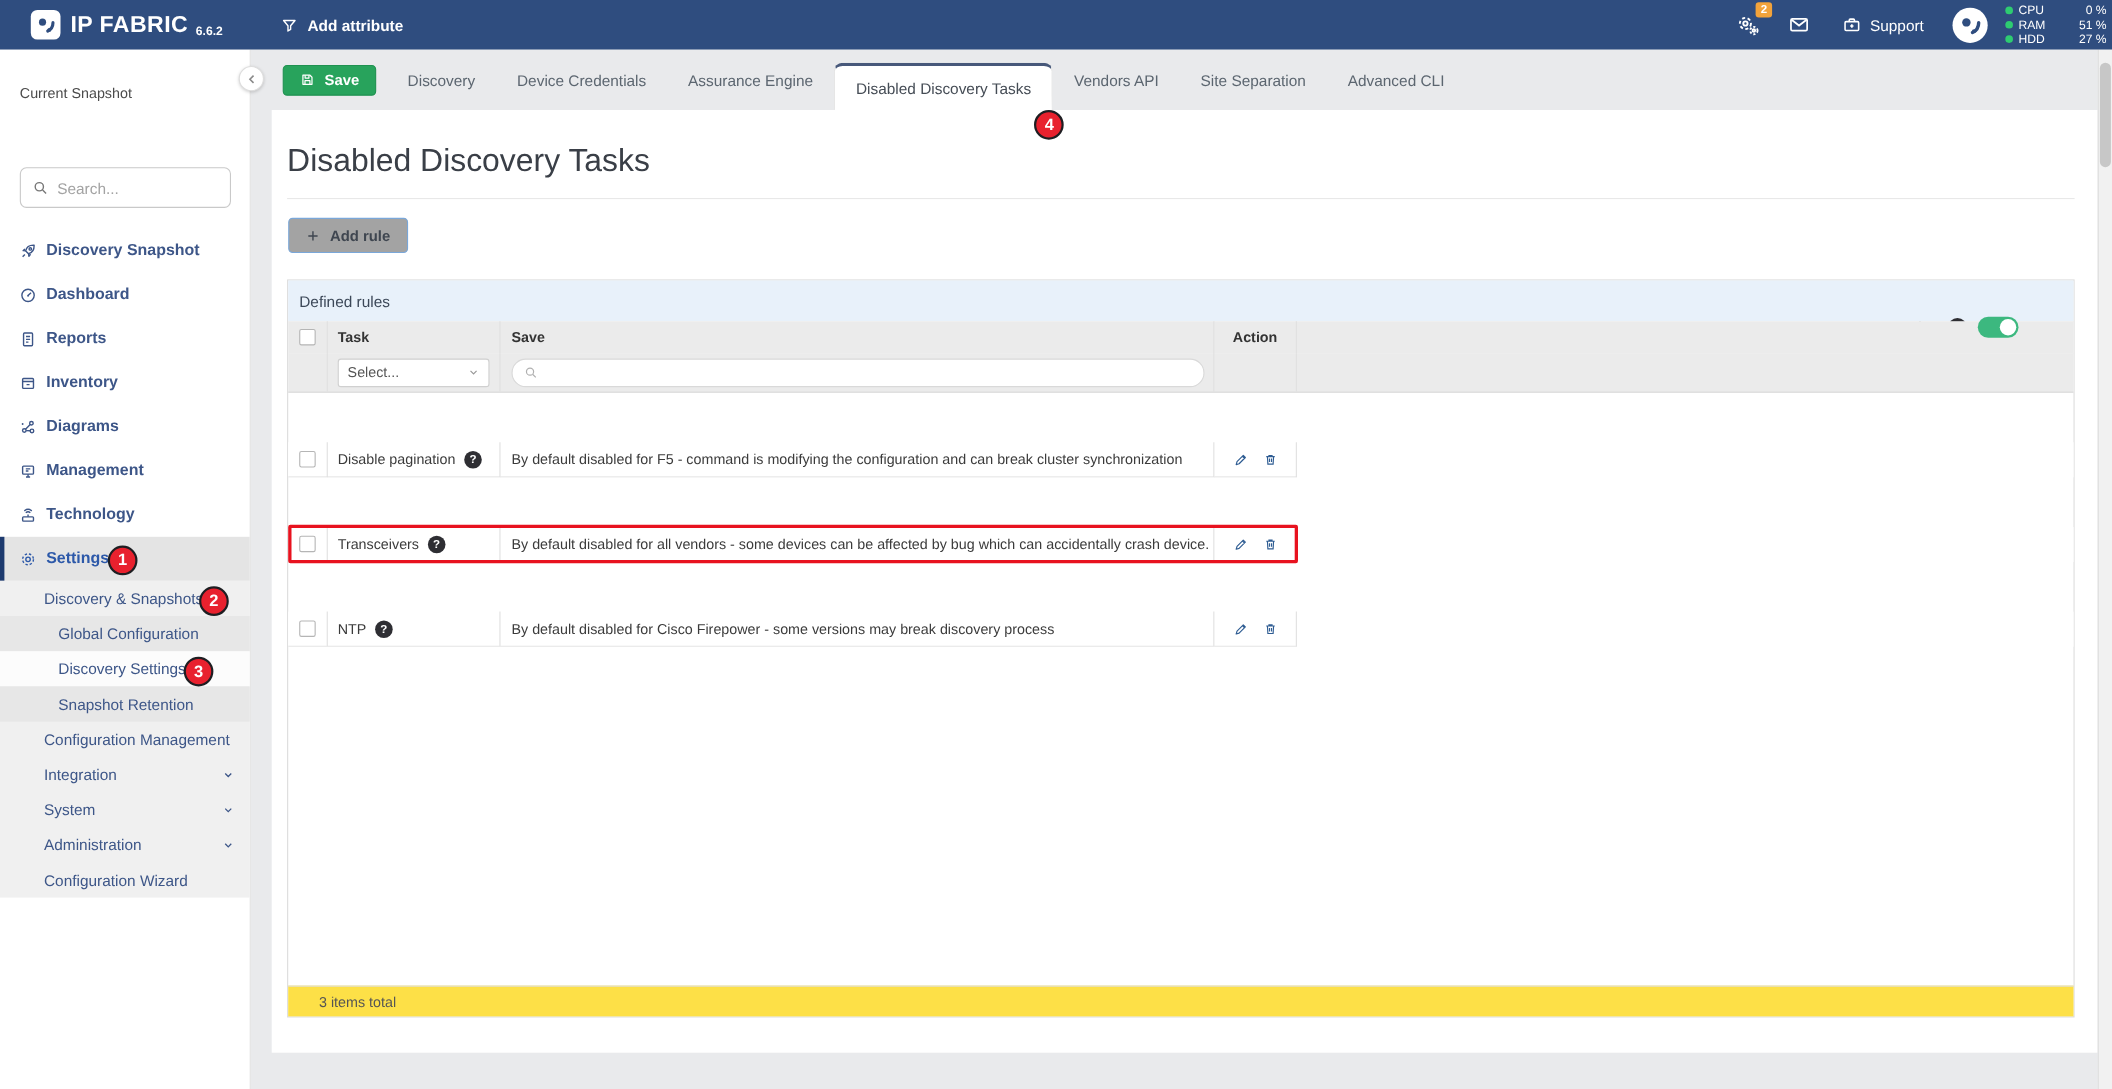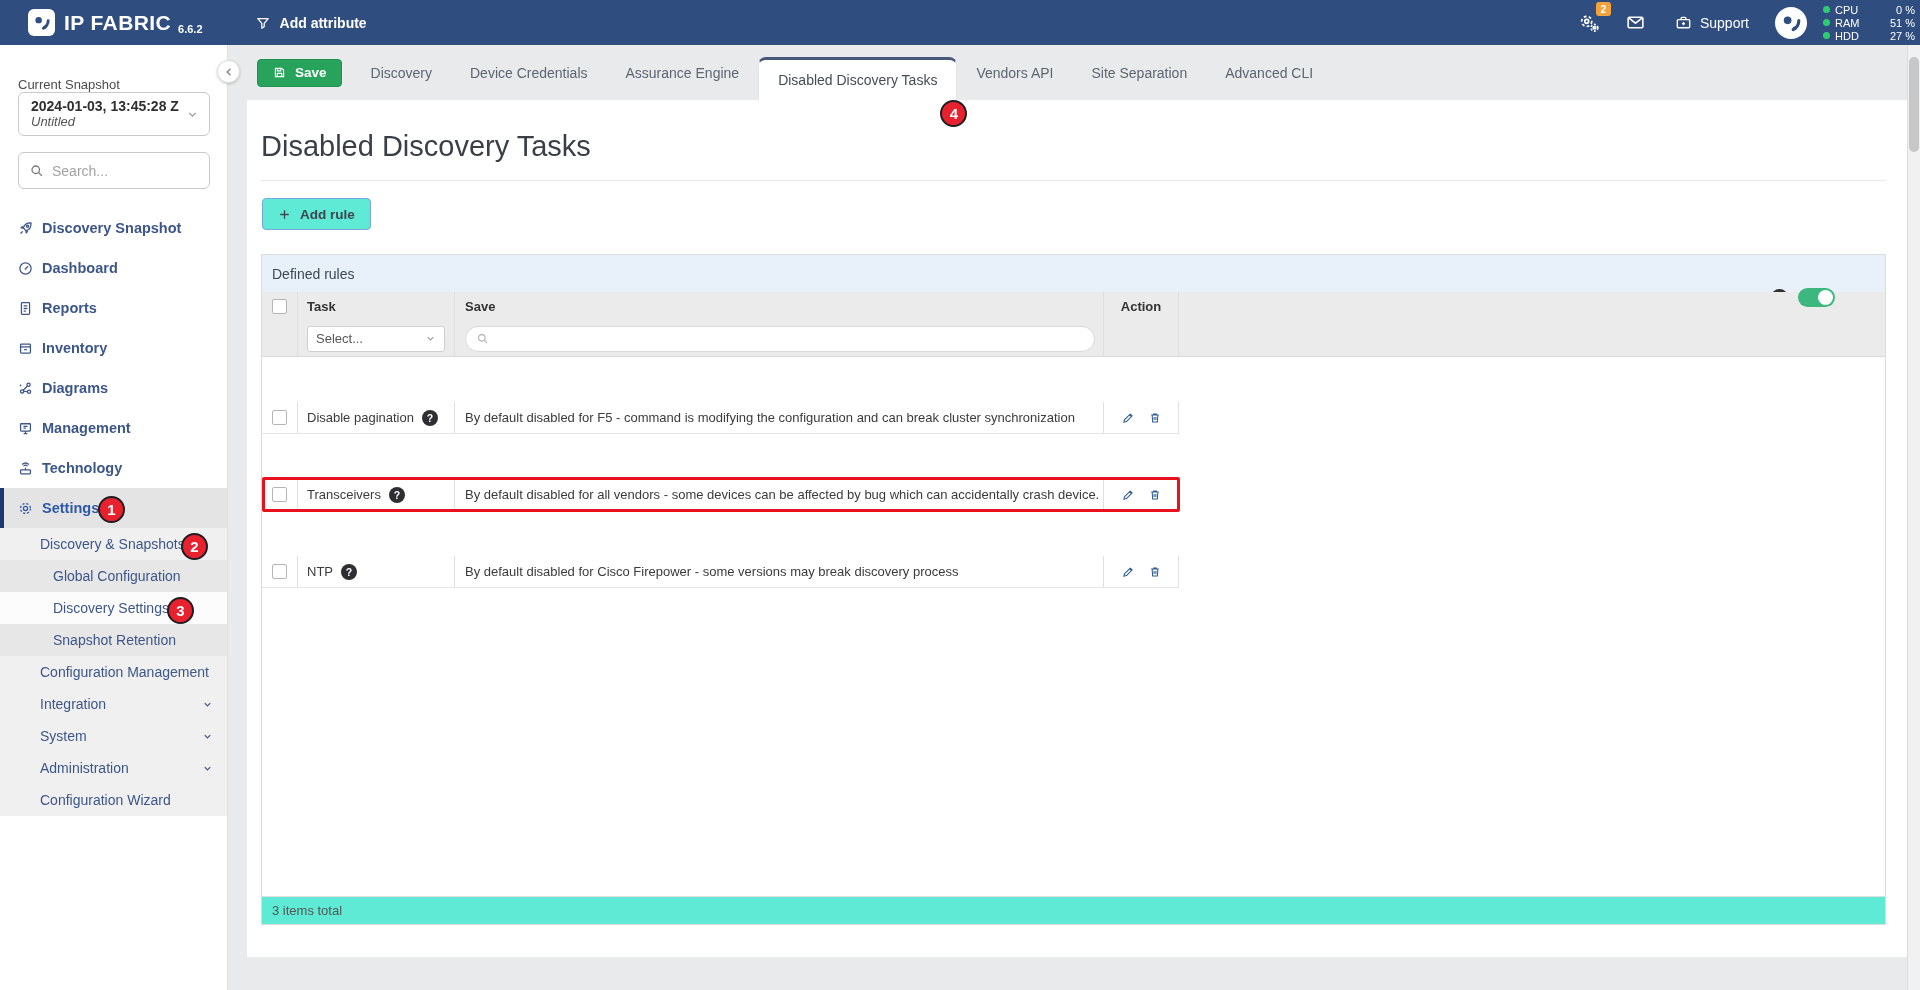--- a/index.html
+++ b/index.html
@@ -80,21 +80,21 @@
   .tab { padding:0 19px; font-size:14px; color:#5c6670; cursor:pointer; white-space:nowrap;
     height:55px; display:flex; align-items:center; }
   .tab.active { height:43px; align-self:flex-end; background:#fff; border:1px solid #e4e4e4; border-bottom:none;
     border-top:3px solid #47587a; border-radius:8px 8px 0 0; color:#454c55; position:relative; }
   .tab.active .tab-badge { position:absolute; right:-11px; top:40px; }
 
   .content { position:absolute; left:247px; top:100px; width:1660px; height:857px; background:#fff; z-index:4; }
   .page-title { position:absolute; left:14px; top:30px; font-size:29px; font-weight:500; color:#3a3f47; }
   .title-rule { position:absolute; left:14px; top:80px; width:1625px; height:1px; background:#e8e8e8; }
   .add-rule { position:absolute; left:15px; top:98px; height:32px; padding:0 15px;
-    background:#5eead4; border:1px solid #7aa7d9; border-radius:4px; color:#3f4650;
+    background:#a3a3a3; border:1px solid #7aa7d9; border-radius:4px; color:#3f4650;
     font-size:13.5px; font-weight:600; display:flex; align-items:center; gap:9px; cursor:pointer; }
   .add-rule .plus { color:#3f4650; }
 
   
   .panel { position:absolute; left:14px; top:154px; width:1625px; height:671px;
     border:1px solid #dcdcdc; display:flex; flex-direction:column; background:#fff; }
   .panel-head { height:37px; background:#e8f1fa; display:flex; align-items:center;
     padding:0 12px 0 10px; flex:none; }
   .panel-title { font-size:14px; color:#3c4858; }
   .panel-right { margin-left:auto; display:flex; align-items:center; gap:10px;margin-top:48px; }
@@ -126,22 +126,22 @@
   .data-row { height:32px; font-size:13px; color:#3b3b3b; position:relative; background:#fff;margin-top:45px; }
   .data-row .c { border-bottom:1px solid #e6e6e6; height:100%; }
   .data-row .c-rest { border-bottom:none; }
   .task-name { white-space:nowrap; }
   .data-row .help { width:16px; height:16px; font-size:10.5px; }
   .cb { width:15px; height:15px; border:1px solid #b5b5b5; border-radius:2px; background:#fff; cursor:pointer; }
   .act-btn { color:#2f5d93; cursor:pointer; }
   .row-ring { position:absolute; left:0; top:-2px; width:918px; height:35px;
     border:3px solid #e8121f; border-radius:2px; pointer-events:none; z-index:3; }
   .spacer { flex:1; }
-  .panel-foot { height:28px; background:#5eead4; border-top:1px solid #dedede;
-    display:flex; align-items:center; padding-left:10px; font-size:13px; color:#555; flex:none; }
+  .panel-foot { height:28px; background:#fde047; border-top:1px solid #dedede;
+    display:flex; align-items:center; padding-left:28px; font-size:13px; color:#555; flex:none; }
 
   
   .vscroll { position:absolute; right:0; top:45px; width:13px; bottom:0;
     background:#f1f1f1; border-left:1px solid #dcdcdc; z-index:25; }
   .vthumb { position:absolute; left:1px; top:12px; width:10px; height:95px; background:#c7c7c7; border-radius:5px; }
 </style>
 </head>
 <body>
 
 <header class="topbar">
@@ -212,29 +212,20 @@
         <span class="stat-dot"></span>
         <span class="stat-label">HDD</span>
         <span class="stat-val">27 %</span>
       </div>
     </div>
   </div>
 </header>
 
 <aside class="sidebar">
   <div class="snap-label">Current Snapshot</div>
-  <div class="snap-box">
-    <div class="snap-title">2024-01-03, 13:45:28 Z</div>
-    <div class="snap-sub">Untitled</div>
-    <span class="snap-chev">
-      <svg width="13" height="13" viewBox="0 0 20 20" fill="none" stroke="currentColor" stroke-width="2">
-          <path d="M5 7.5l5 5 5-5"></path>
-        </svg>
-    </span>
-  </div>
   <div class="search-box">
     <span>
       <svg width="15" height="15" viewBox="0 0 20 20" fill="none" stroke="currentColor" stroke-width="1.7">
         <circle cx="9" cy="9" r="5"></circle>
           <path d="M13 13l4.2 4.2"></path>
       </svg>
     </span>
     <input type="text" placeholder="Search..." style="">
   </div>
 

